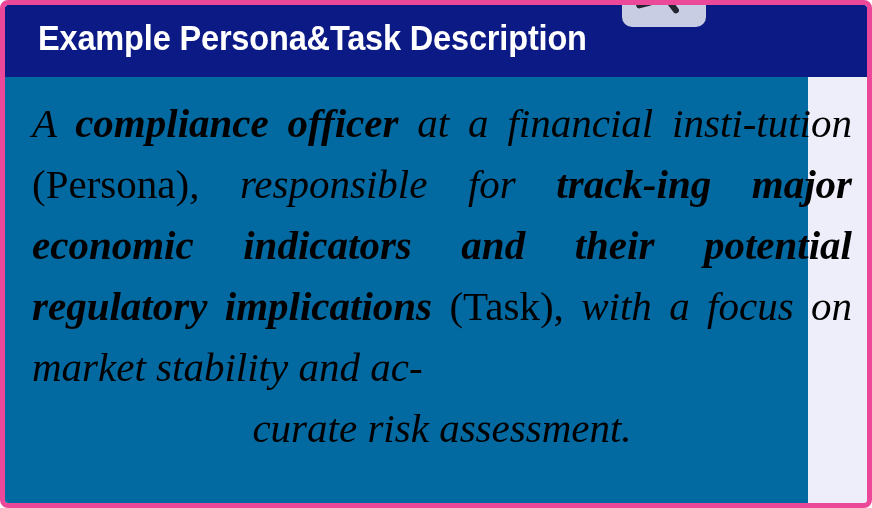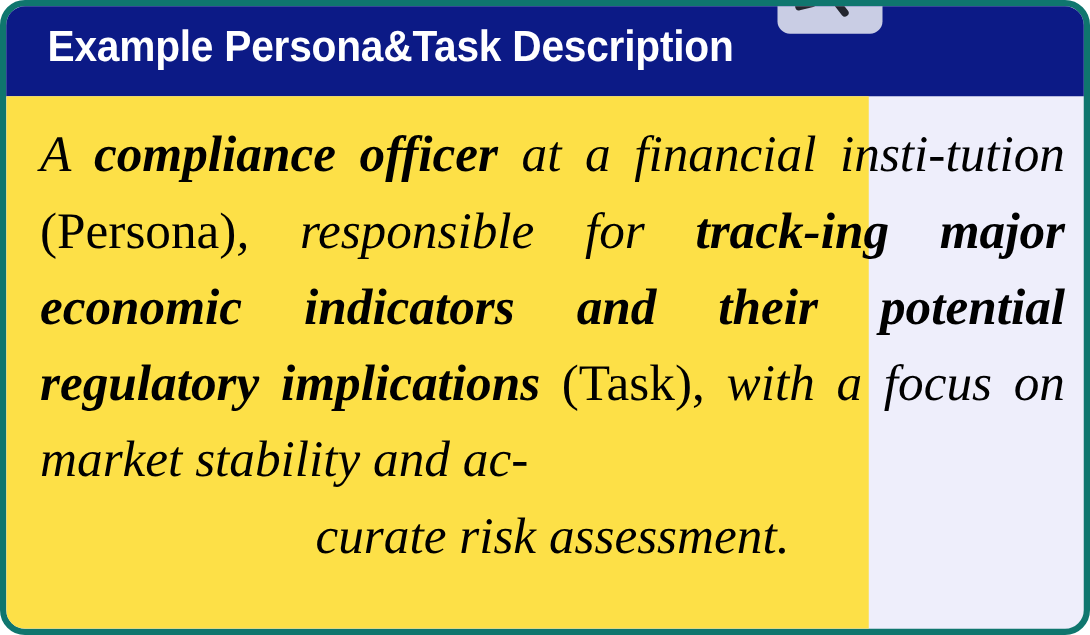--- a/index.html
+++ b/index.html
@@ -22,22 +22,22 @@
   }
 
   
   #card {
     position: absolute;
     left: 0;
     top: 0;
     width: 872px;
     height: 508px;
     box-sizing: border-box;
-    border: 5px solid #0f766e;
-    border-radius: 20px;
+    border: 5px solid #ec4899;
+    border-radius: 8px;
     background: #eeeefb;
     overflow: hidden;
   }
 
   
   #header-band {
     position: absolute;
     left: -5px;
     top: -5px;
     width: 872px;
@@ -102,23 +102,23 @@
     height: 22px;
     border-radius: 4px;
     transform: rotate(-38deg);
   }
 
   
   #body-area {
     position: absolute;
     left: 0;
     top: 72px;
-    width: 690px;
+    width: 803px;
     height: 426px;
-    background: #fde047;
+    background: #0369a1;
     text-decoration: underline;
   }
 
   #body-text {
     position: absolute;
     left: 27px;
     top: 16px;
     width: 820px;
     color: #000000;
     font-family: "Liberation Serif", "DejaVu Serif", serif;

